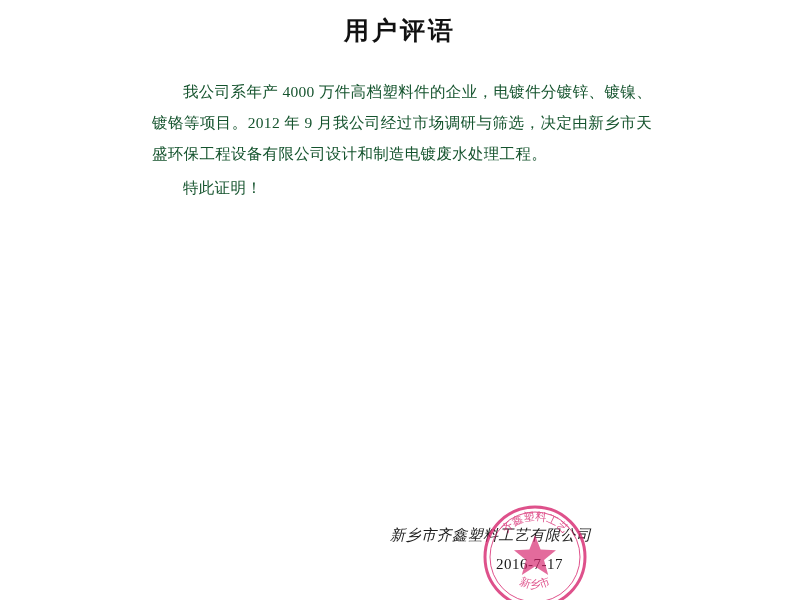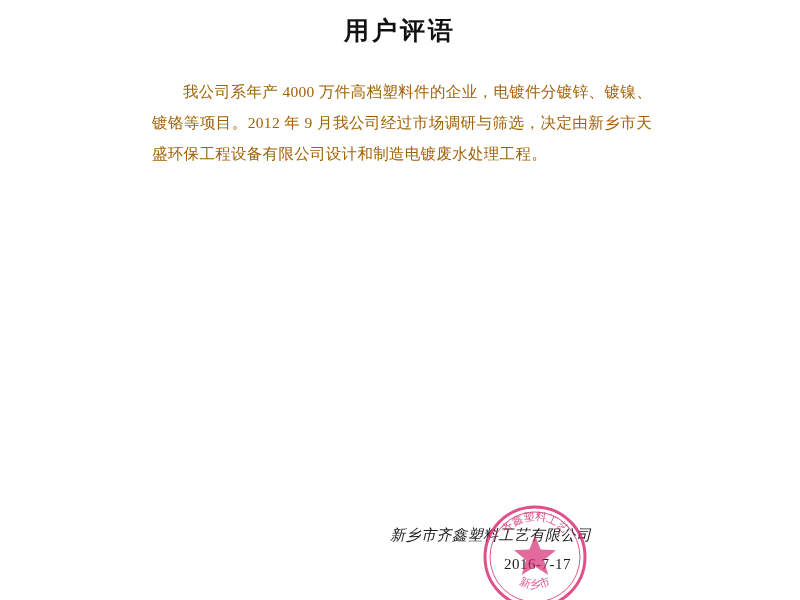--- a/index.html
+++ b/index.html
@@ -36,21 +36,21 @@
     top: 62px;
     width: 500px;
   }
   .para {
     font-size: 15.5px;
     line-height: 31px;
     text-align: justify;
     text-justify: inter-ideograph;
     text-indent: 2em;
     margin: 0 0 3px 0;
-    color: #a16207;
+    color: #14532d;
     letter-spacing: 0.3px;
   }
   .para:last-child {
     margin-bottom: 0;
   }
   .sign-area {
     position: absolute;
     left: 380px;
     top: 492px;
     width: 320px;
@@ -61,21 +61,21 @@
     left: 10px;
     top: 20px;
     font-size: 15px;
     letter-spacing: 0.5px;
     color: #1b1b1b;
     white-space: nowrap;
     font-style: italic;
   }
   .sign-date {
     position: absolute;
-    left: 124px;
+    left: 116px;
     top: 50px;
     font-size: 15px;
     letter-spacing: 0.5px;
     color: #1b1b1b;
     white-space: nowrap;
   }
   
   .seal {
     position: absolute;
     left: 100px;
@@ -96,20 +96,21 @@
 </style>
 </head>
 <body>
 
 <div class="page">
 
   <h1 class="doc-title">用户评语</h1>
 
   <div class="body-block">
     <p class="para">我公司系年产 4000 万件高档塑料件的企业，电镀件分镀锌、镀镍、镀铬等项目。2012 年 9 月我公司经过市场调研与筛选，决定由新乡市天盛环保工程设备有限公司设计和制造电镀废水处理工程。</p>
+    <p class="para">特此证明！</p>
   </div>
 
   <div class="sign-area">
     <div class="sign-company">新乡市齐鑫塑料工艺有限公司</div>
     <div class="sign-date">2016-7-17</div>
 
     <div class="seal">
       <svg width="110" height="110" viewBox="0 0 110 110" xmlns="http://www.w3.org/2000/svg">
         <defs>
           <path id="arcTop" d="M 18,55 A 37,37 0 0 1 92,55" fill="none"></path>

